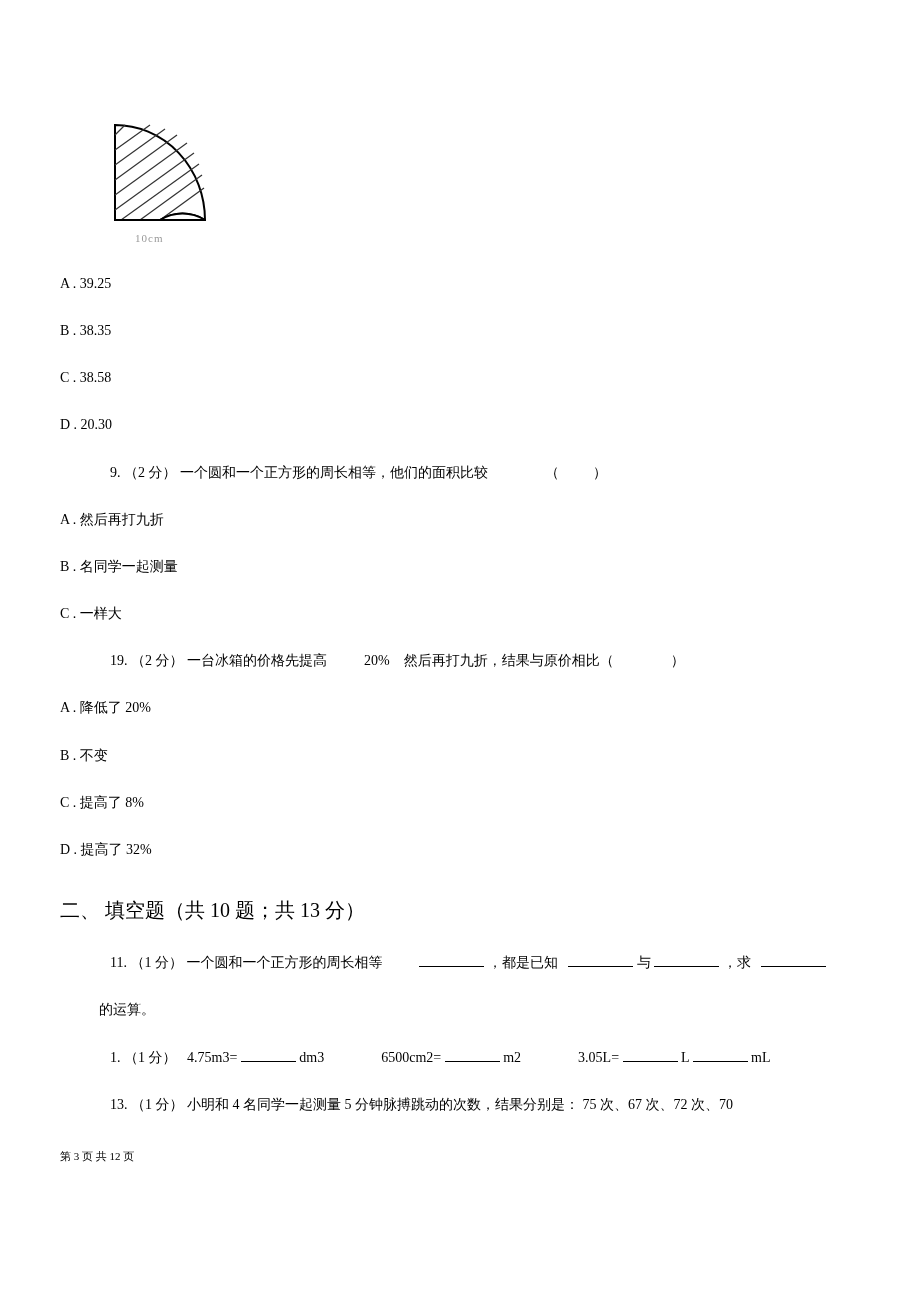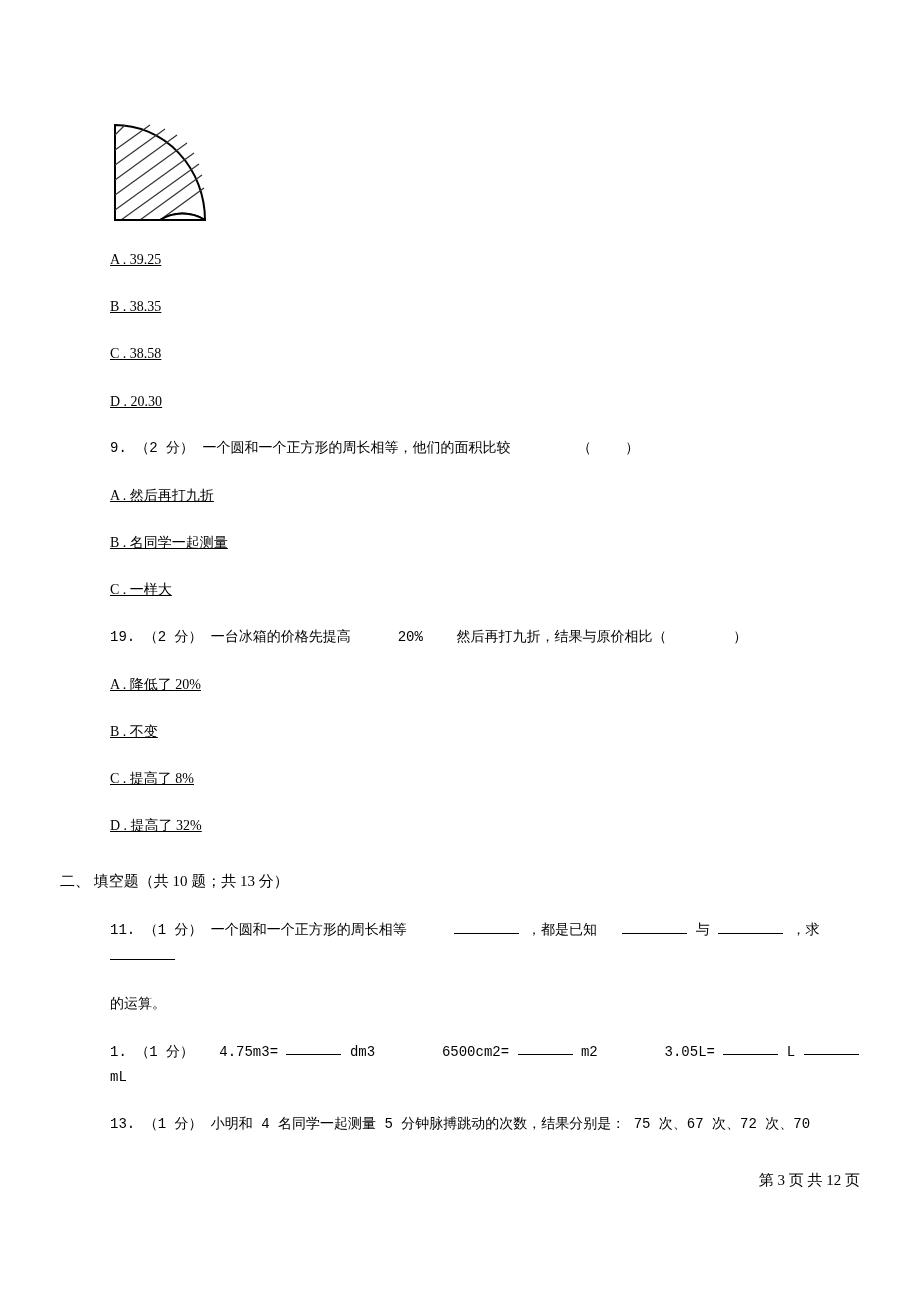--- a/index.html
+++ b/index.html
@@ -18,55 +18,52 @@
     }
     .figure svg { display: block; }
     .caption {
       font-size: 11px;
       color: #999;
       letter-spacing: 1px;
       margin-top: 4px;
       margin-left: 25px;
     }
     .option {
-      margin-left: 50px;
       margin-top: 22px;
       margin-bottom: 22px;
-      text-decoration: underline;
     }
     .question {
       margin-left: 50px;
       margin-top: 22px;
       margin-bottom: 22px;
-      font-family: Liberation Mono, monospace;
     }
     .section-header {
       margin-top: 30px;
       margin-bottom: 22px;
-      font-size: 15px;
+      font-size: 20px;
     }
     .q-num { display: inline; }
     .q-pts { display: inline; }
     .q-text { display: inline; }
     .paren { letter-spacing: 2px; }
     .blank {
       display: inline-block;
       border-bottom: 1px solid #000;
       min-width: 60px;
       height: 1.2em;
       vertical-align: baseline;
     }
     .blank-short { min-width: 55px; }
     .blank-med { min-width: 65px; }
     .footer {
-      text-align: right;
+      text-align: left;
       margin-top: 30px;
-      font-size: 15px;
+      font-size: 11px;
     }
-    .indent { margin-left: 50px; }
+    .indent { margin-left: 39px; }
     .spacer { display: inline-block; width: 30px; }
     .spacer-wide { display: inline-block; width: 50px; }
   </style>
 </head>
 <body>
 
 <div class="figure">
   <svg width="100" height="105" viewBox="0 0 100 105">
     <path d="M 5 5 L 5 100 L 95 100 A 90 95 0 0 0 5 5 Z" fill="none" stroke="#000" stroke-width="2"></path>
     <path d="M 50 100 A 45 48 0 0 1 95 100" fill="none" stroke="#000" stroke-width="2"></path>
@@ -77,20 +74,21 @@
     <line x1="5" y1="75" x2="77" y2="23" stroke="#333" stroke-width="1.2"></line>
     <line x1="5" y1="90" x2="84" y2="33" stroke="#333" stroke-width="1.2"></line>
     <line x1="11" y1="100" x2="89" y2="44" stroke="#333" stroke-width="1.2"></line>
     <line x1="30" y1="100" x2="92" y2="55" stroke="#333" stroke-width="1.2"></line>
     <line x1="50" y1="100" x2="94" y2="68" stroke="#333" stroke-width="1.2"></line>
     <line x1="51" y1="97" x2="5" y2="100" stroke="#fff" stroke-width="0"></line>
     <path d="M 50 100 A 45 48 0 0 1 95 100 L 50 100 Z" fill="#fff" stroke="none"></path>
     <path d="M 50 100 A 45 48 0 0 1 95 100" fill="none" stroke="#000" stroke-width="2"></path>
     <line x1="5" y1="100" x2="95" y2="100" stroke="#000" stroke-width="2"></line>
   </svg>
+  <div class="caption">10cm</div>
 </div>
 
 <div class="option">A . 39.25</div>
 <div class="option">B . 38.35</div>
 <div class="option">C . 38.58</div>
 <div class="option">D . 20.30</div>
 
 <div class="question">
   <span class="q-num">9.</span>
   <span class="q-pts">（2 分）</span>

